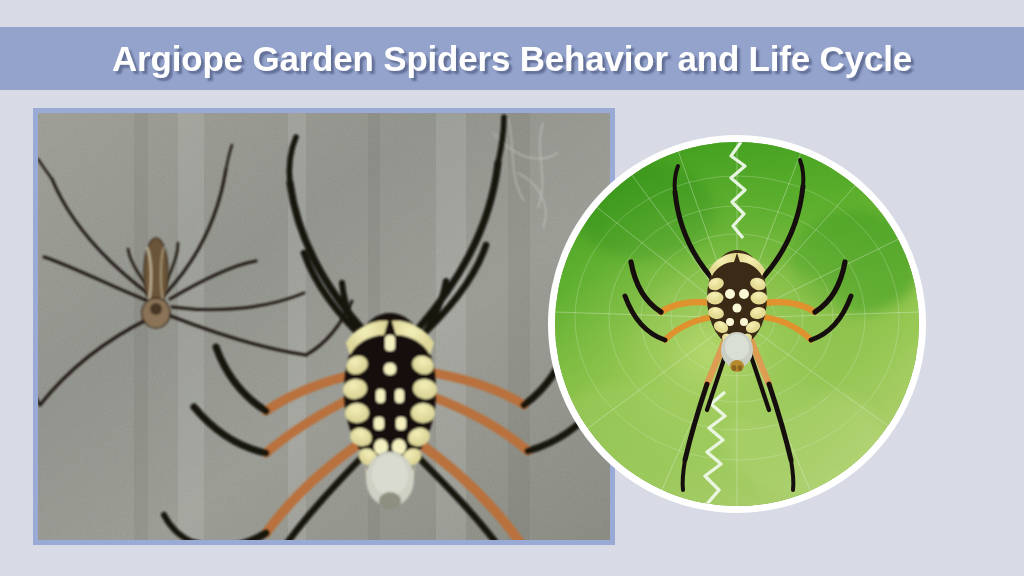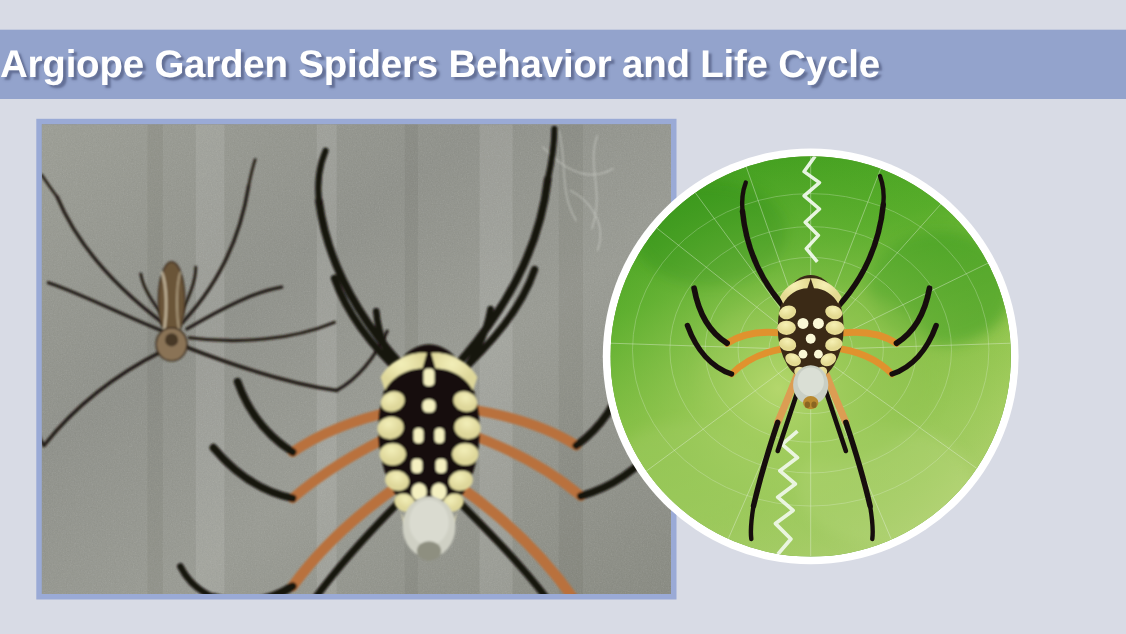--- a/index.html
+++ b/index.html
@@ -18,20 +18,21 @@
   
   #title-banner {
     position: absolute;
     left: 0;
     top: 27px;
     width: 1024px;
     height: 63px;
     background: #93a3cc;
     display: flex;
     align-items: center;
+    justify-content: center;
   }
   #title-text {
     color: #ffffff;
     font-size: 35px;
     font-weight: bold;
     letter-spacing: -0.2px;
     white-space: nowrap;
     text-shadow: 3px 3px 2px rgba(60,70,105,0.55);
     font-family: "Liberation Sans", sans-serif;
   }

